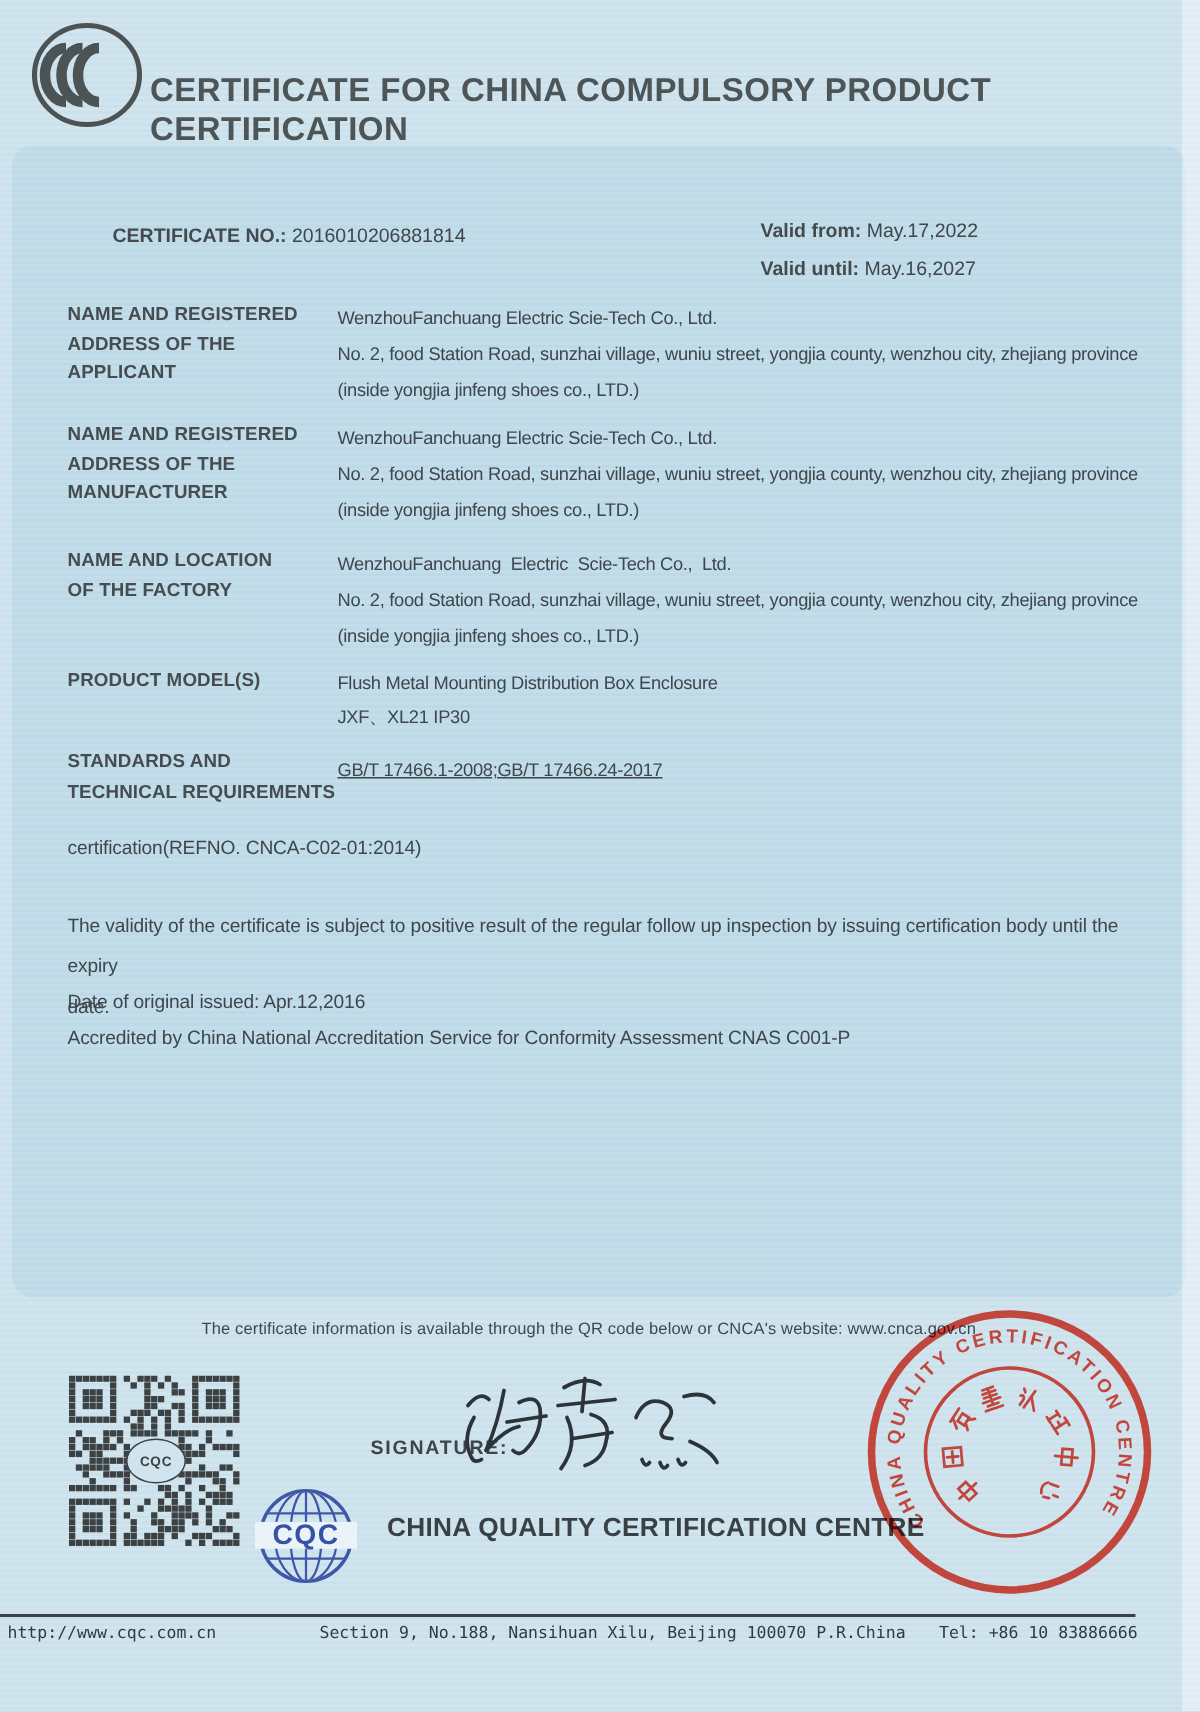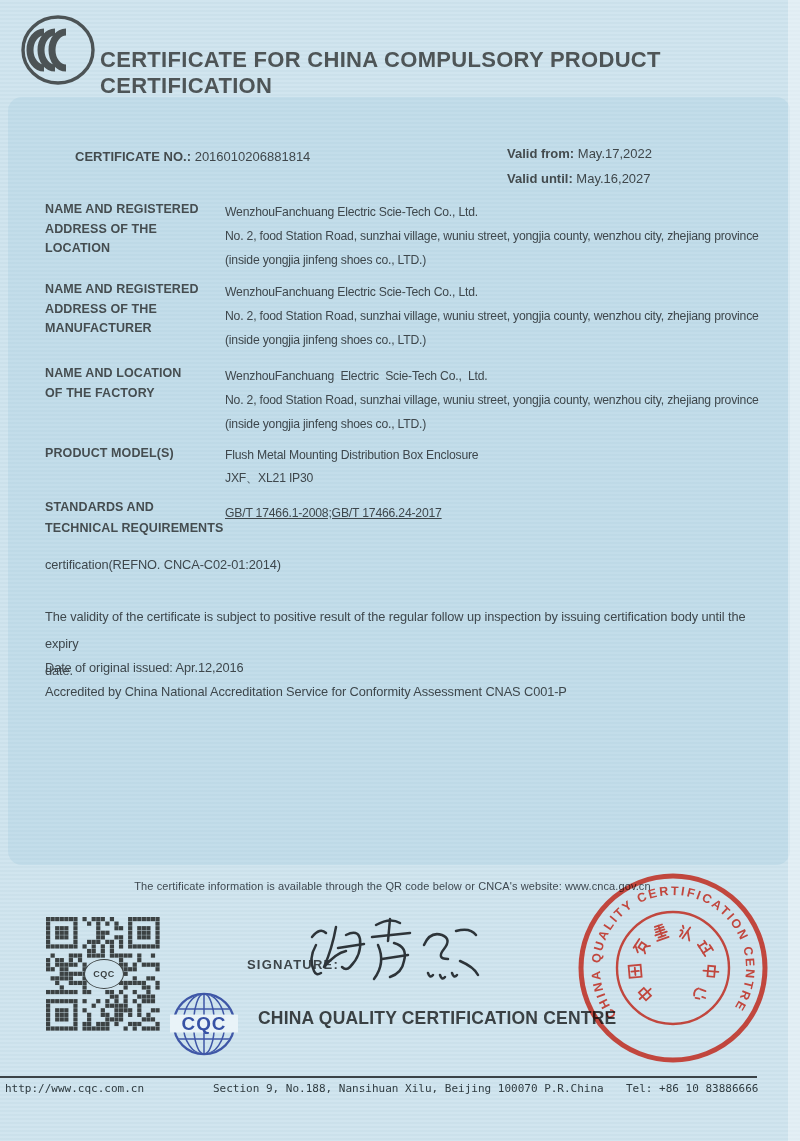--- a/index.html
+++ b/index.html
@@ -64,21 +64,21 @@
     <span>2016010206881814</span>
   </div>
   <div class="validbox">
     <div><b>Valid from:</b> <span>May.17,2022</span></div>
     <div><b>Valid until:</b> <span>May.16,2027</span></div>
   </div>
 
   <div class="row" style="top:200px;">
     <div class="rowlabel">
       <div>NAME AND REGISTERED</div>
-      <div>ADDRESS OF THE LOCATION</div>
+      <div>ADDRESS OF THE APPLICANT</div>
     </div>
     <div class="rowcontent">
       <div>WenzhouFanchuang Electric Scie-Tech Co., Ltd.</div>
       <div>No. 2, food Station Road, sunzhai village, wuniu street, yongjia county, wenzhou city, zhejiang province</div>
       <div>(inside yongjia jinfeng shoes co., LTD.)</div>
     </div>
   </div>
 
   <div class="row" style="top:280px;">
     <div class="rowlabel">

